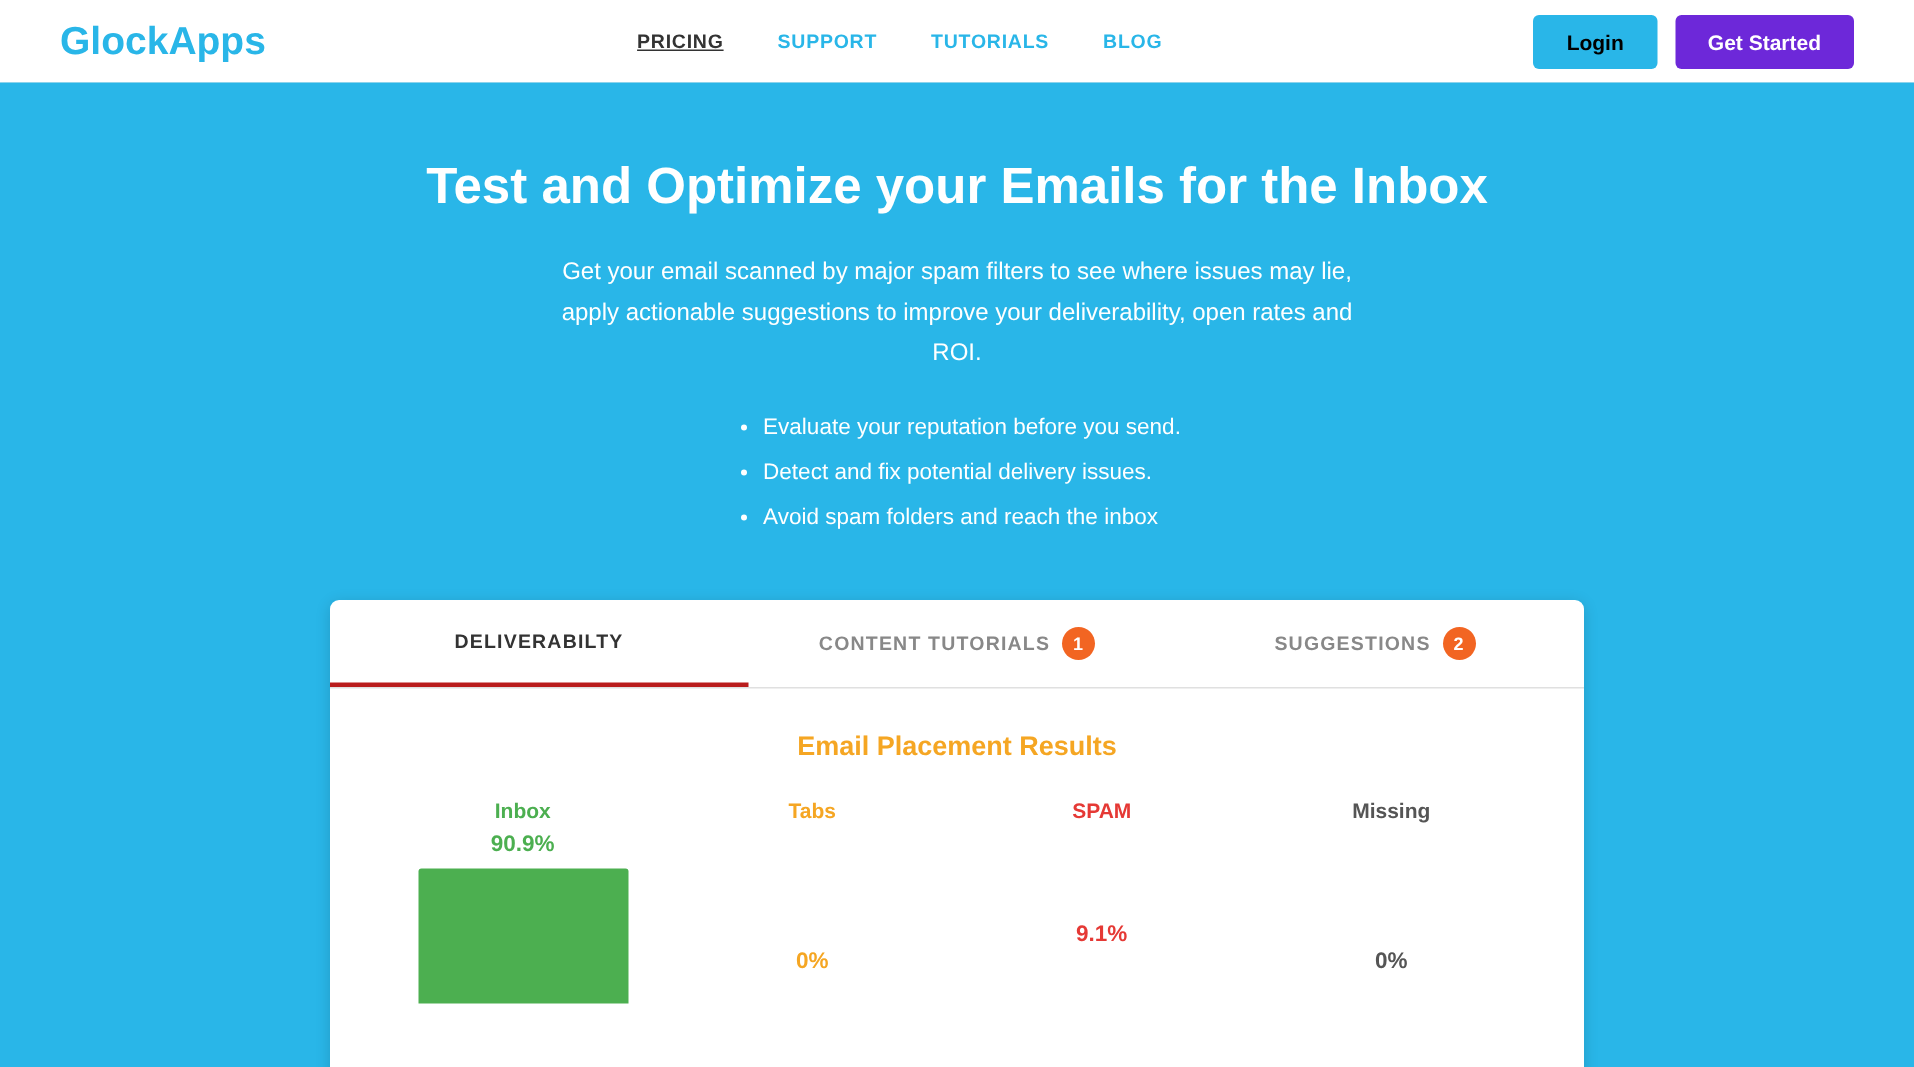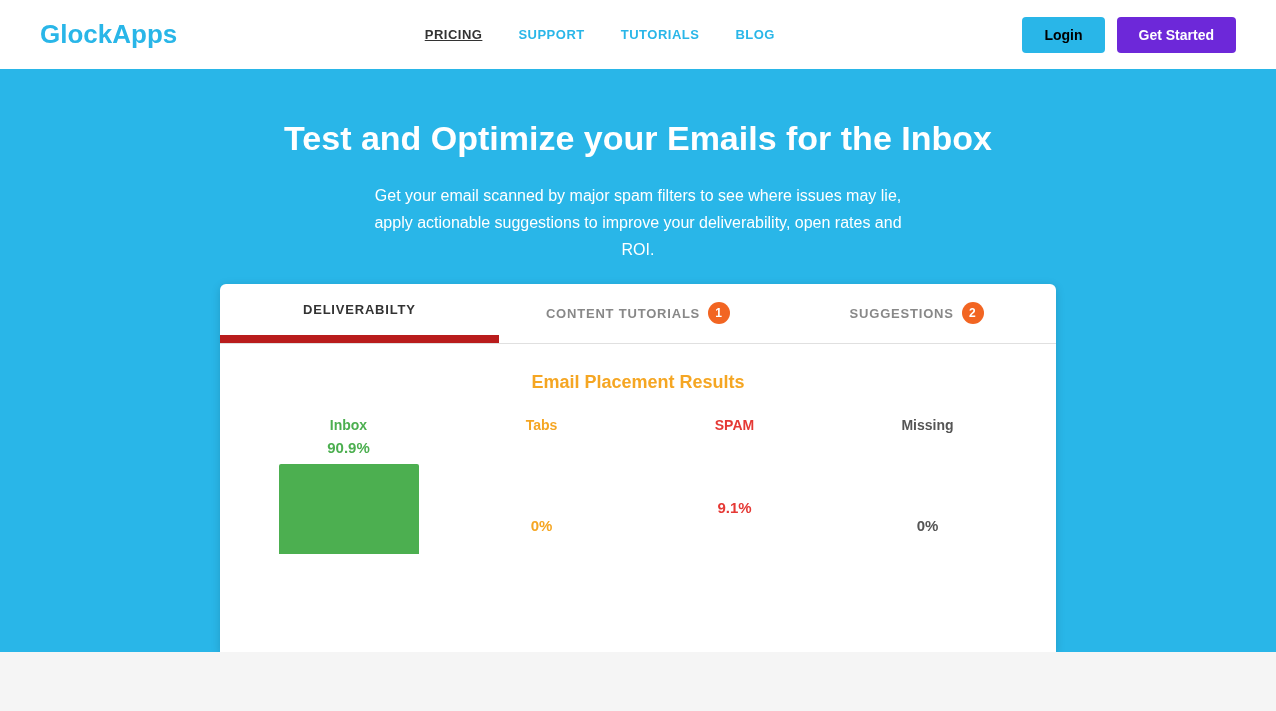--- a/index.html
+++ b/index.html
@@ -5,21 +5,21 @@
     * { margin: 0; padding: 0; box-sizing: border-box; }
     body { font-family: 'Helvetica Neue', Arial, sans-serif; background: #f5f5f5; }
 
     
     .header {
       background: #fff;
       display: flex;
       align-items: center;
       justify-content: space-between;
       padding: 0 40px;
-      height: 69px;
+      height: 55px;
       box-shadow: 0 1px 3px rgba(0,0,0,0.1);
     }
     .logo {
       font-size: 26px;
       font-weight: bold;
       color: #333;
     }
     .logo span {
       color: #29b6e8;
     }
@@ -125,21 +125,21 @@
       color: #888;
       cursor: pointer;
       position: relative;
       display: flex;
       align-items: center;
       justify-content: center;
       gap: 8px;
     }
     .tab.active {
       color: #333;
-      border-bottom: 8px solid #b91c1c;
+      border-bottom: 3px solid #b91c1c;
     }
     .tab-badge {
       background: #f26522;
       color: #fff;
       border-radius: 50%;
       width: 22px;
       height: 22px;
       display: inline-flex;
       align-items: center;
       justify-content: center;
@@ -224,20 +224,25 @@
   </nav>
   <div class="header-buttons">
     <button class="btn-login">Login</button>
     <button class="btn-get-started">Get Started</button>
   </div>
 </header>
 
 <section class="hero">
   <h1>Test and Optimize your Emails for the Inbox</h1>
   <p>Get your email scanned by major spam filters to see where issues may lie, apply actionable suggestions to improve your deliverability, open rates and ROI.</p>
+  <ul>
+    <li>Evaluate your reputation before you send.</li>
+    <li>Detect and fix potential delivery issues.</li>
+    <li>Avoid spam folders and reach the inbox</li>
+  </ul>
 
   
   <div class="card-wrapper">
     <div class="card">
 
       <div class="tabs">
         <div class="tab active">
           <span>DELIVERABILTY</span>
         </div>
         <div class="tab">

